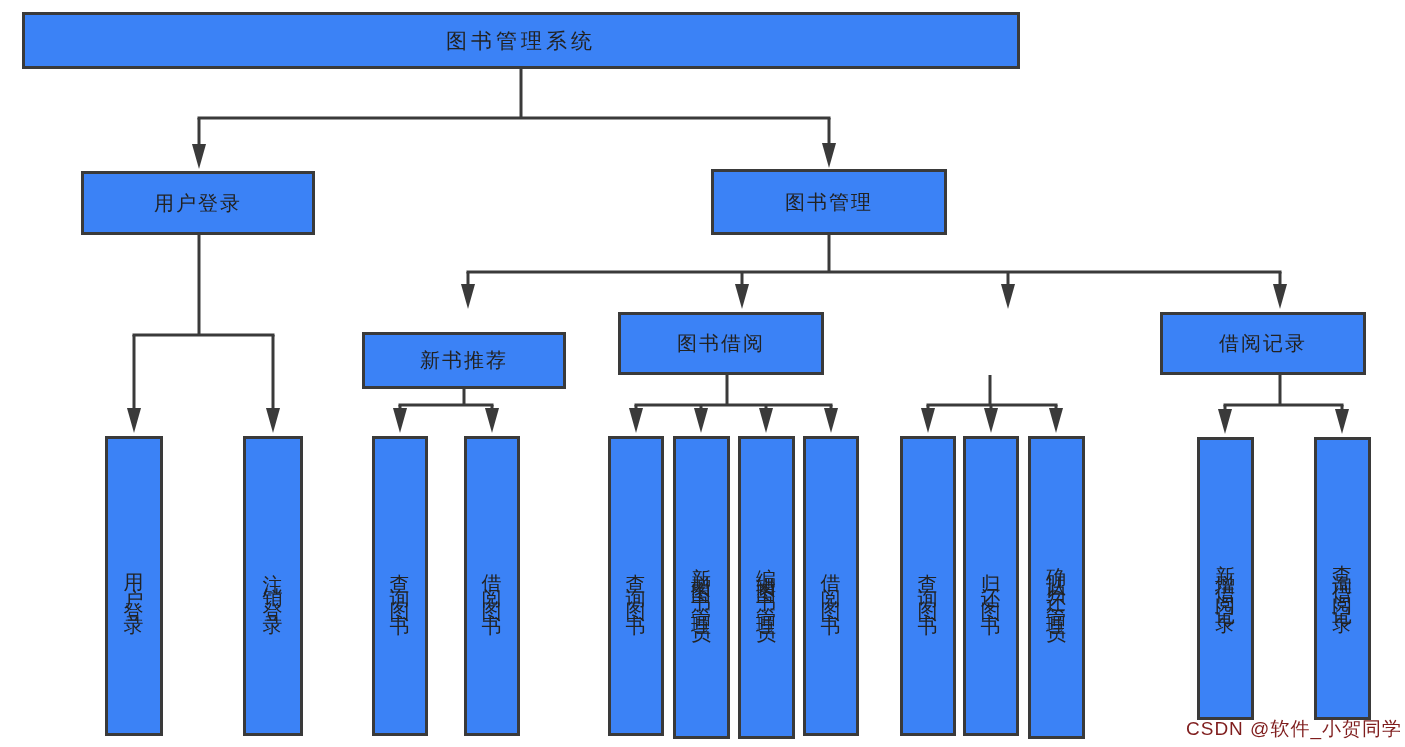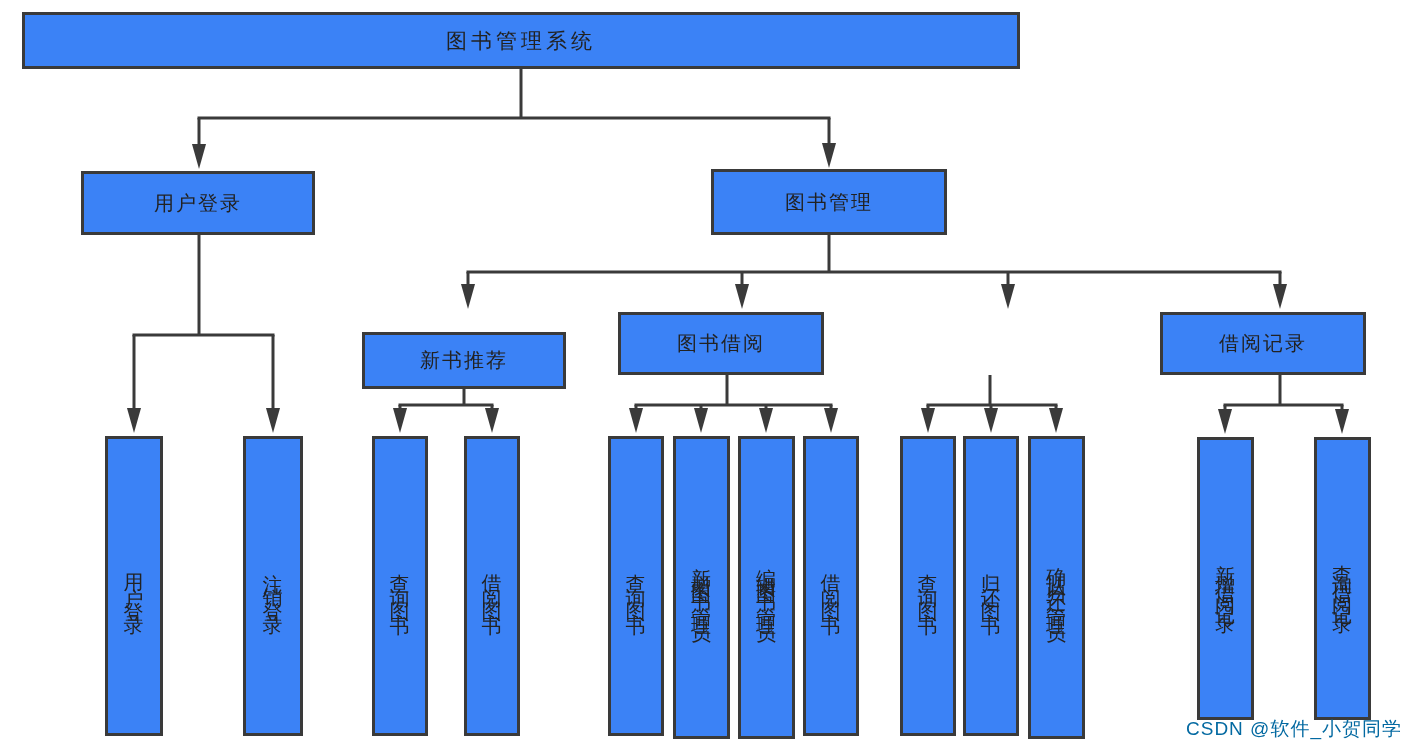--- a/index.html
+++ b/index.html
@@ -32,21 +32,21 @@
   .ls14 span { letter-spacing:14px; }
   .ls10 span { letter-spacing:10px; }
   .ls8  span { letter-spacing:8px; }
   #wires { position:absolute; left:0; top:0; width:1405px; height:747px; }
   #wires path { stroke:#3a3a3a; stroke-width:3; fill:none; }
   #wires polygon { fill:#3a3a3a; }
   .watermark {
     position:absolute;
     left:1186px; top:716px;
     font-size:19px;
-    color:#0369a1;
+    color:#7f1d1d;
     letter-spacing:1px;
     white-space:nowrap;
   }
 </style>
 </head>
 <body>
 
 <div id="canvas">
 
   <svg id="wires" viewBox="0 0 1405 747" xmlns="http://www.w3.org/2000/svg">

